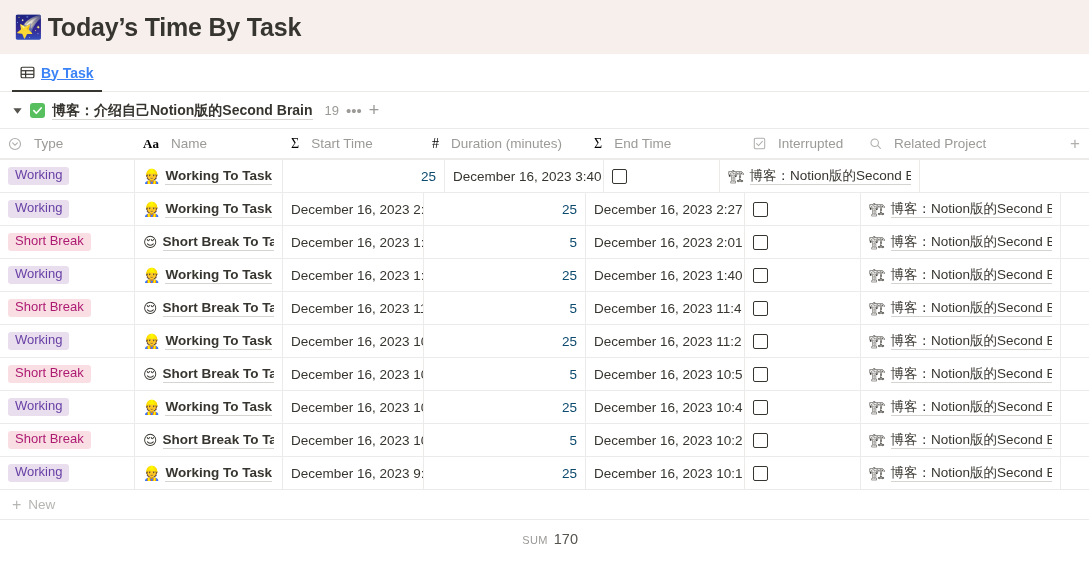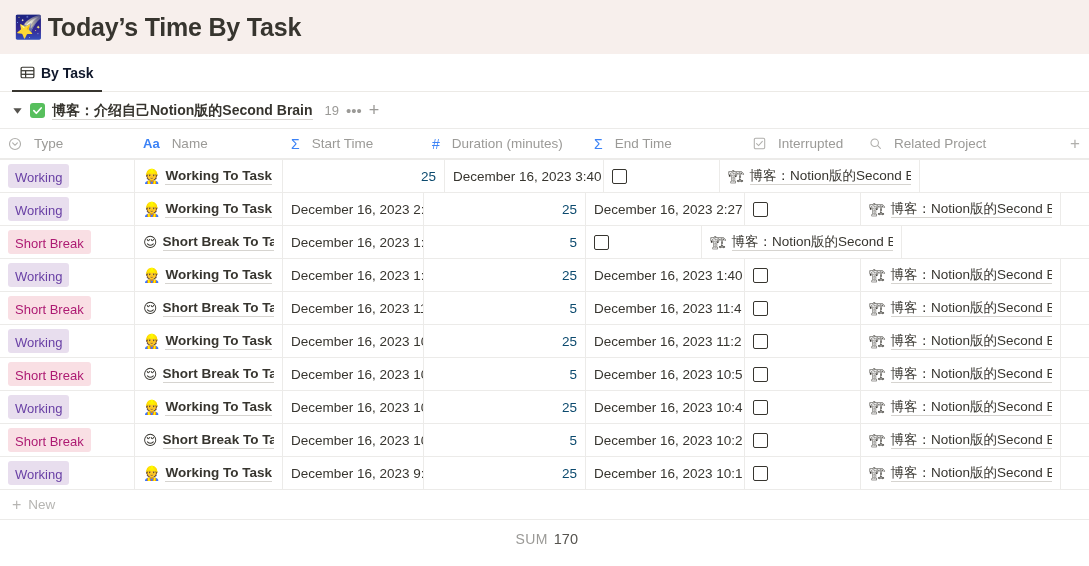--- a/index.html
+++ b/index.html
@@ -47,23 +47,24 @@
     border-bottom: 1px solid #eceae6;
     box-sizing: border-box;
   }
   .tab {
     display: flex;
     align-items: center;
     gap: 6px;
     padding: 0 8px;
     font-size: 14px;
     font-weight: 600;
-    color: #0f172a;
+    color: #3b82f6;
     position: relative;
     cursor: pointer;
+    text-decoration: underline;
   }
   .tab.active::after {
     content: "";
     position: absolute;
     left: 0; right: 0; bottom: -1px;
     height: 2px;
     background: #37352f;
   }
   .tab-icon { display: flex; align-items: center; }
 
@@ -144,41 +145,42 @@
   }
   .thead .cell {
     color: #9b9a97;
     font-size: 13.5px;
     gap: 12px;
     border-right: none;
   }
   .thead .cell .hicon {
     display: flex;
     align-items: center;
-    color: #3b82f6;
+    color: #000000;
+    font-family: Liberation Serif, serif;
   }
 
   
   .c-type   { width: 135px; }
   .c-name   { width: 148px; }
   .c-start  { width: 141px; }
   .c-dur    { width: 162px; justify-content: flex-end; }
   .c-end    { width: 159px; }
   .c-int    { width: 116px; }
   .c-rel    { width: 200px; }
   .c-add    { width: 28px; border-right: none; justify-content: center; }
 
   .thead .c-dur { justify-content: flex-start; }
 
   .tbody .trow { height: 33px; }
 
   .pill {
     font-size: 13px;
     border-radius: 3px;
-    padding: 6px 7px 3px;
+    padding: 0 7px 3px;
     line-height: 15px;
     display: inline-block;
   }
   .pill-working    { background: #e8deee; color: #6940a5; }
   .pill-shortbreak { background: #f9dfe4; color: #ad1a72; }
 
   .name-cell { gap: 5px; }
   .name-emoji { font-size: 14px; line-height: 1; }
   .name-text {
     font-size: 13.5px;
@@ -251,21 +253,21 @@
   .sum-cell {
     width: 162px;
     display: flex;
     align-items: baseline;
     justify-content: flex-end;
     gap: 6px;
     padding-right: 8px;
     box-sizing: border-box;
   }
   .sum-label {
-    font-size: 14px;
+    font-size: 11px;
     letter-spacing: .4px;
     color: #9b9a97;
     text-transform: uppercase;
   }
   .sum-value {
     font-size: 14.5px;
     color: #55534e;
   }
   .add-col-plus {
     color: #b0afac;
@@ -427,20 +429,23 @@
         <div class="cell c-name name-cell">
           <span class="name-emoji">😌</span>
           <span class="name-text">Short Break To Task</span>
         </div>
         <div class="cell c-start">
           <span class="date-text">December 16, 2023 1:</span>
         </div>
         <div class="cell c-dur">
           <span class="num-text">5</span>
         </div>
+        <div class="cell c-end">
+          <span class="date-text">December 16, 2023 2:01</span>
+        </div>
         <div class="cell c-int">
           <span class="checkbox"></span>
         </div>
         <div class="cell c-rel">
           <span class="rel-chip">
             <span class="rel-emoji">🏗</span>
             <span class="rel-text">博客：Notion版的Second B</span>
           </span>
         </div>
         <div class="cell c-add"></div>

